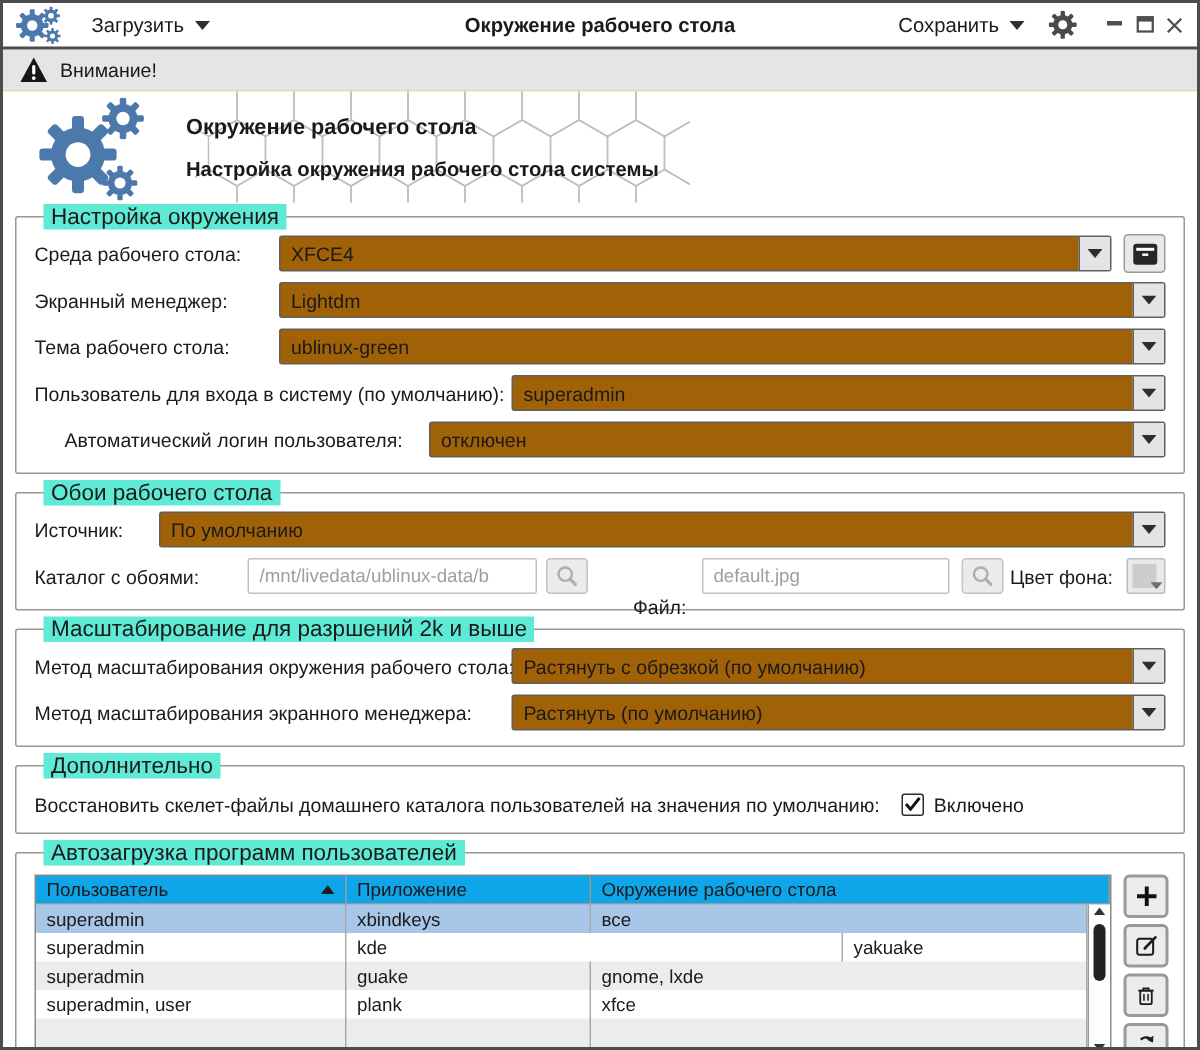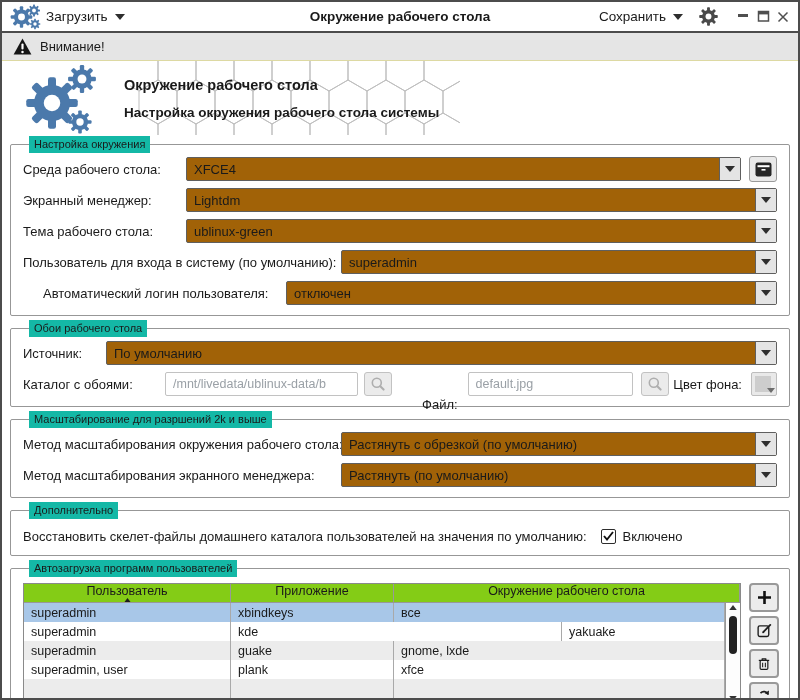--- a/index.html
+++ b/index.html
@@ -3,38 +3,38 @@
 <meta charset="utf-8">
 <style>
   html,body{margin:0;padding:0;background:#fff;}
   *{box-sizing:border-box;}
   .window{
     width:800px;height:700px;border:2px solid #4c4c4c;background:#fff;
     font-family:"Liberation Sans",sans-serif;color:#1a1a1a;position:relative;overflow:hidden;
   }
   
   .titlebar{height:31px;border-bottom:2px solid #4c4c4c;display:flex;align-items:center;padding:0 8px;position:relative;background:#fff;}
-  .tb-left{display:flex;align-items:center;gap:4px;}
+  .tb-left{display:flex;align-items:center;gap:19px;}
   .tb-menu{display:flex;align-items:center;gap:7px;font-size:13.5px;cursor:default;}
   .tb-title{position:absolute;left:50%;transform:translateX(-50%);font-size:13.5px;font-weight:bold;}
   .tb-right{margin-left:auto;display:flex;align-items:center;gap:16px;}
   .winctl{display:flex;align-items:center;gap:6px;margin-left:2px;}
   .winctl > div{display:flex;align-items:center;justify-content:center;width:14px;height:14px;}
   
   .warnbar{height:28px;background:#e5e5e5;border-bottom:1px solid #ddd9a2;display:flex;align-items:center;padding:0 11px;gap:8px;}
   .warnbar span{font-size:13px;}
   
   .header{height:74px;position:relative;background:#fff;}
   .hexbg{position:absolute;left:128px;top:0;}
   .logo{position:absolute;left:16px;top:4px;}
   .htitle{position:absolute;left:122px;top:16px;font-size:14.5px;font-weight:bold;}
   .hsub{position:absolute;left:122px;top:44px;font-size:13.5px;font-weight:bold;}
   
   .gbox{border:1px solid #979797;border-radius:2px;margin:0 8px;position:relative;background:#fff;}
-  .legend{position:absolute;top:-9px;left:18px;background:#14b8a6;padding:0 5px;font-size:11px;line-height:17px;white-space:nowrap;}
+  .legend{position:absolute;top:-9px;left:18px;background:#5eead4;padding:0 5px;font-size:15px;line-height:17px;white-space:nowrap;}
   .flabel{font-size:13px;white-space:nowrap;flex-shrink:0;}
   .frow{display:flex;align-items:center;height:24px;margin:0 12px 7px 12px;}
   
   .combo{height:24px;border:1px solid #5f5f5f;border-radius:2px;background:#a16207;display:flex;align-items:stretch;min-width:0;}
   .combo .cval{flex:1;font-size:13px;display:flex;align-items:center;padding:0 7px;white-space:nowrap;overflow:hidden;}
   .combo .cbtn{width:21px;border-left:1px solid #5f5f5f;background:#e4e4e4;display:flex;align-items:center;justify-content:center;flex-shrink:0;}
   .grow{flex:1;}
   
   .input-dis{height:24px;border:1px solid #c2c2c2;border-radius:2px;background:#fff;color:#9aa0a6;
     font-size:12.5px;display:flex;align-items:center;padding:0 7px;white-space:nowrap;overflow:hidden;}
@@ -46,21 +46,21 @@
   .envbtn{width:28px;height:26px;border:1px solid #9a9a9a;border-radius:3px;background:#e9e9e9;
     display:flex;align-items:center;justify-content:center;margin-left:8px;flex-shrink:0;}
   
   .chkrow{display:flex;align-items:center;height:22px;margin:0 12px 8px 12px;}
   .chk{width:15px;height:15px;border:1.6px solid #2d2d2d;border-radius:2px;background:#fff;
     display:flex;align-items:center;justify-content:center;margin:0 7px 0 14px;flex-shrink:0;}
   
   .autostart-content{display:flex;align-items:flex-start;margin:0 10px 6px 12px;}
   .tablewrap{flex:1;border:1px solid #8a8a8a;height:121px;position:relative;overflow:hidden;background:#fff;}
   .trow{display:flex;height:19px;}
-  .thead .tc{background:#84cc16;border-right:1px solid #989898;border-bottom:1px solid #989898;font-size:12.5px;flex-direction:column;}
+  .thead .tc{background:#0ea5e9;border-right:1px solid #989898;border-bottom:1px solid #989898;font-size:12.5px;}
   .tc{display:flex;align-items:center;padding:0 7px;font-size:12.5px;white-space:nowrap;overflow:hidden;}
   .c1{width:207px;flex-shrink:0;}
   .c2{width:163px;flex-shrink:0;}
   .c3{flex:1;}
   .tbody{position:absolute;top:19px;left:0;right:15px;bottom:0;}
   .tbody .tc{border-right:1px solid #a9a9a9;height:19px;}
   .tbody .trow:nth-child(odd){background:#ececec;}
   .tbody .trow.selected{background:#a8c7e8;}
   .vscroll{position:absolute;top:19px;right:0;bottom:0;width:15px;border-left:1px solid #989898;background:#fdfdfd;}
   .sb-up{position:absolute;top:2px;left:0;right:0;display:flex;justify-content:center;}

